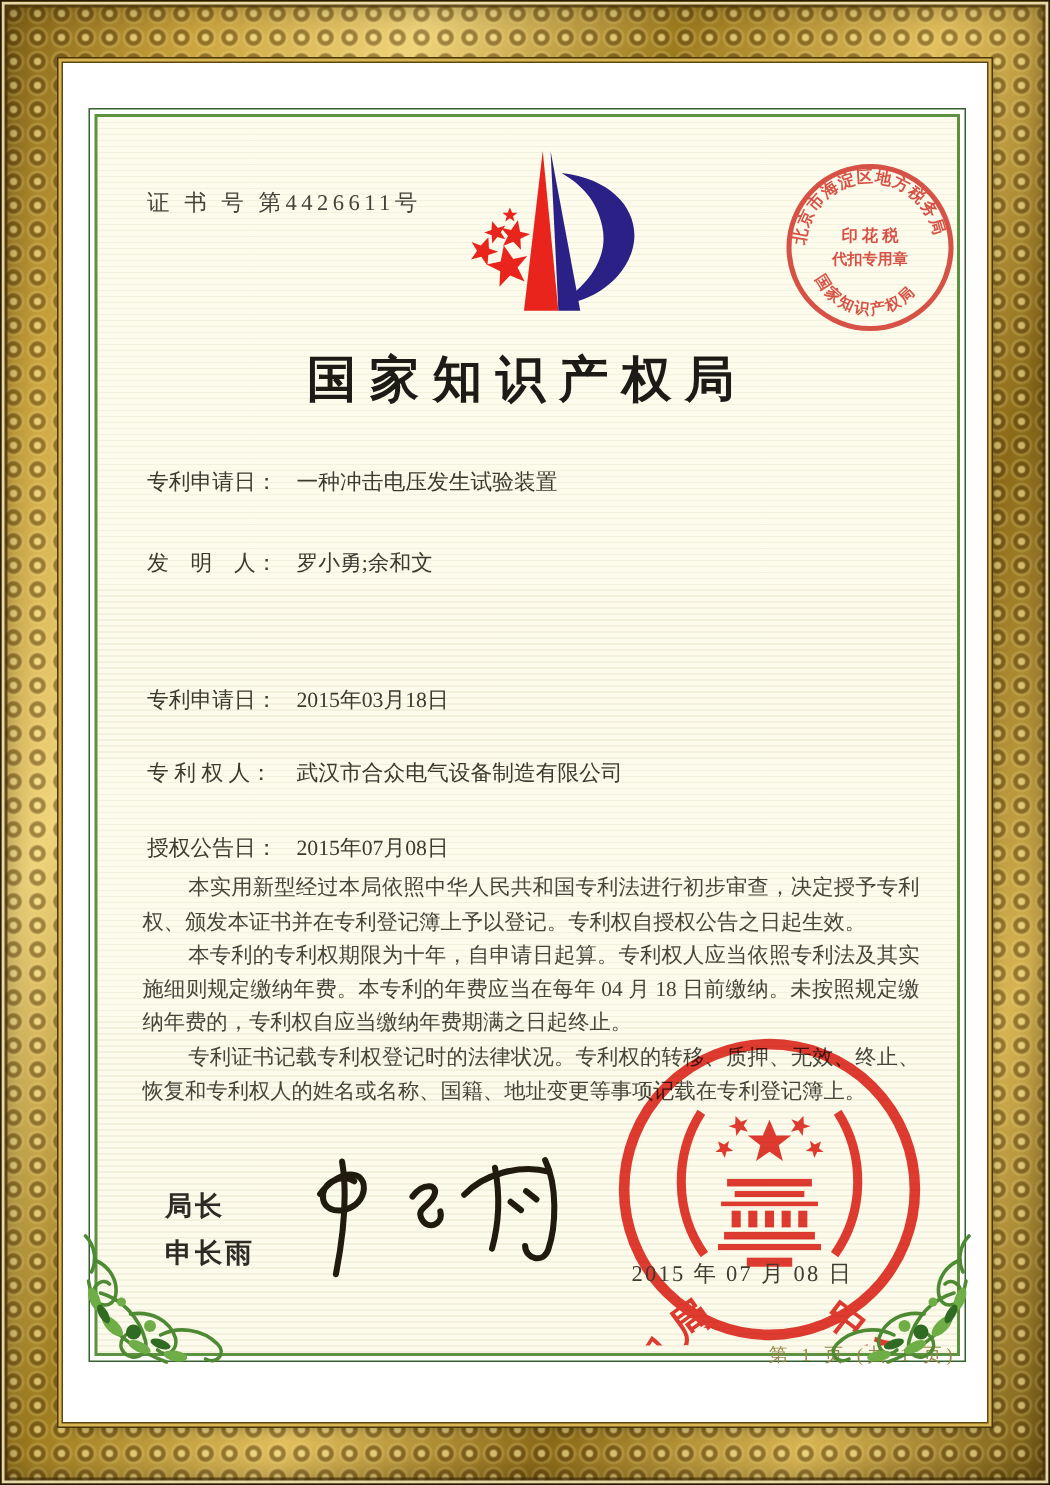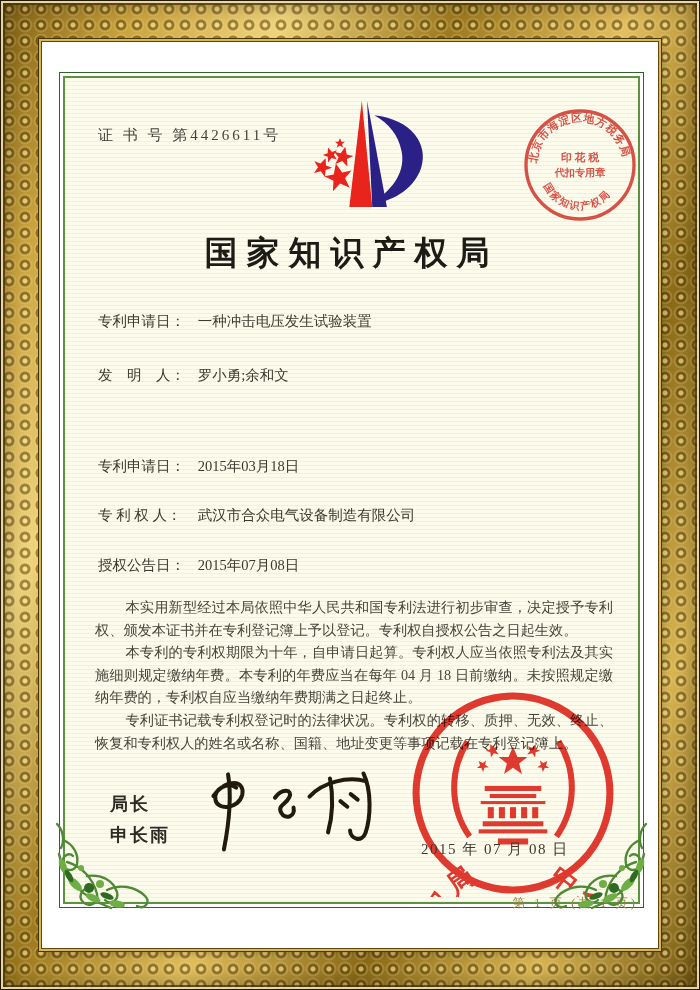--- a/index.html
+++ b/index.html
@@ -28,21 +28,21 @@
 
   
   .cert-number{position:absolute;left:33px;top:48px;font-size:15px;letter-spacing:3px;color:#44433a;}
   .logo{position:absolute;left:228px;top:20px;width:146px;height:116px;}
   .tax-stamp{position:absolute;left:455px;top:27px;width:120px;height:120px;opacity:.87;}
   .title{position:absolute;left:0;right:0;top:153px;text-align:center;font-size:33px;font-weight:bold;
          letter-spacing:9px;color:#1c1b16;}
   .field{position:absolute;left:33px;font-size:14.5px;color:#3b3a2e;white-space:nowrap;}
   .field .lab{display:inline-block;width:96px;}
   .paras{position:absolute;left:30px;width:518px;top:503px;font-size:14.2px;line-height:22.6px;
-         color:#46453a;text-align:justify;margin-top:15px;}
+         color:#46453a;text-align:justify;}
   .paras p{margin:0;text-indent:2.15em;}
   .signer{position:absolute;left:45px;top:711px;font-family:"Liberation Sans",sans-serif;font-weight:bold;
           font-size:18px;color:#2d2b24;line-height:31px;letter-spacing:2px;}
   .signature{position:absolute;left:122px;top:686px;width:192px;height:88px;transform:rotate(-2deg);}
   .seal{position:absolute;left:344px;top:611px;width:208px;height:208px;opacity:.9;mix-blend-mode:multiply;}
   .issue-date{position:absolute;left:356px;top:762px;font-size:15px;letter-spacing:1.5px;color:#3e3b31;z-index:4;}
   .page-footer{position:absolute;left:0;right:0;top:817px;text-align:right;font-size:12.5px;
                letter-spacing:3px;color:#988649;}
   svg{display:block;}
 </style>

